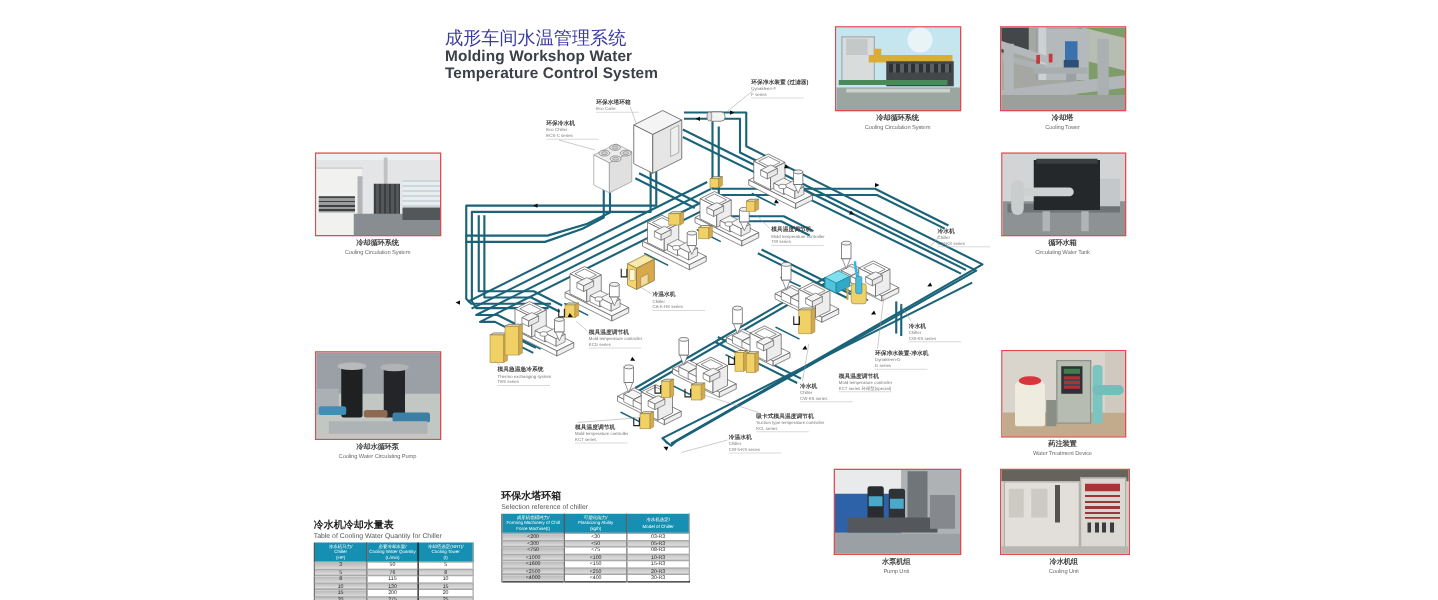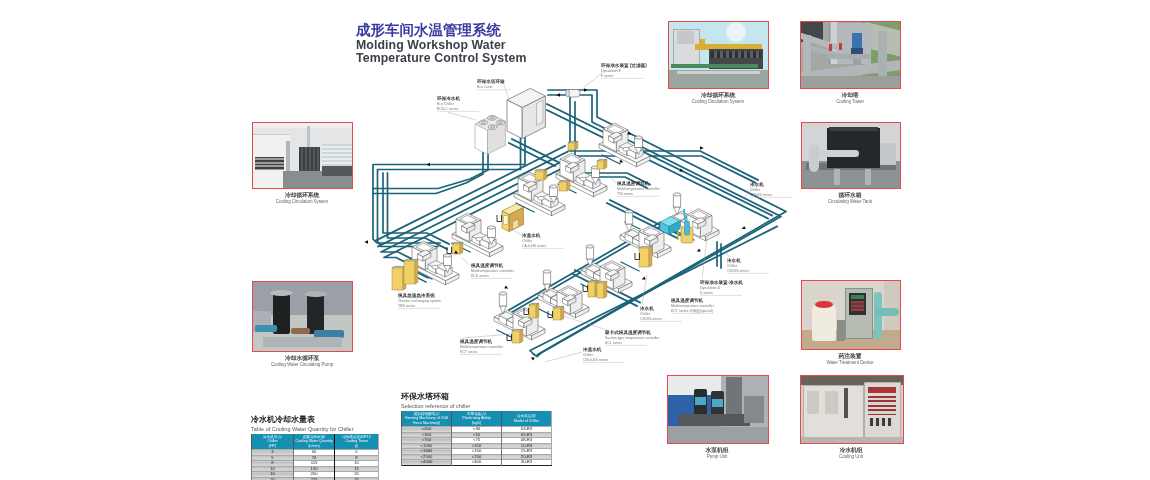--- a/index.html
+++ b/index.html
@@ -2,21 +2,21 @@
 <html><head>
 <meta charset="utf-8">
 <style>
   html,body{margin:0;padding:0;}
   body{width:1150px;height:480px;position:relative;background:#fff;overflow:hidden;
        font-family:"Liberation Sans",sans-serif;}
   .abs{position:absolute;}
   .photo{position:absolute;border:1px solid #e8474d;overflow:hidden;background:#ddd;}
   .cap{position:absolute;text-align:center;color:#404040;font-size:5.9px;line-height:6.6px;font-weight:bold;letter-spacing:-0.2px;}
   .cap .en{display:block;font-weight:normal;font-size:4.6px;color:#6a6a6a;letter-spacing:-0.1px;}
-  .ttl-cn{position:absolute;left:356px;top:21px;font-size:14.5px;font-weight:bold;color:#3a3aa0;letter-spacing:0px;}
+  .ttl-cn{position:absolute;left:356px;top:21px;font-size:14.5px;font-weight:normal;color:#3a3aa0;letter-spacing:0px;}
   .ttl-en{position:absolute;left:356px;top:39px;font-size:12.3px;font-weight:bold;color:#3c4049;line-height:12.6px;letter-spacing:0.1px;}
   .tbl-t1{font-size:8px;font-weight:bold;color:#222;}
   .tbl-t2{font-size:5.5px;color:#555;margin-top:1px;}
   table{border-collapse:collapse;table-layout:fixed;}
   .dtable{border-bottom:1.5px solid #222;border-left:1px solid #777;border-right:1px solid #aaa;}
   .dtable th{background:#1590b2;color:#fff;font-weight:normal;font-size:3.6px;line-height:4.4px;padding:1px 0;border-left:1px solid #555;}
   .dtable td{font-size:4.2px;text-align:center;color:#222;padding:0;line-height:4.5px;height:4.5px;border-left:1px solid #777;border-top:0.6px solid #aaa;}
   .dtable td.k{border-left:1.6px solid #111;}
   .dtable td.g{background:linear-gradient(#b9b9b9,#dedede);}
   .dtable tr.odd td.v{background:#fff;}

